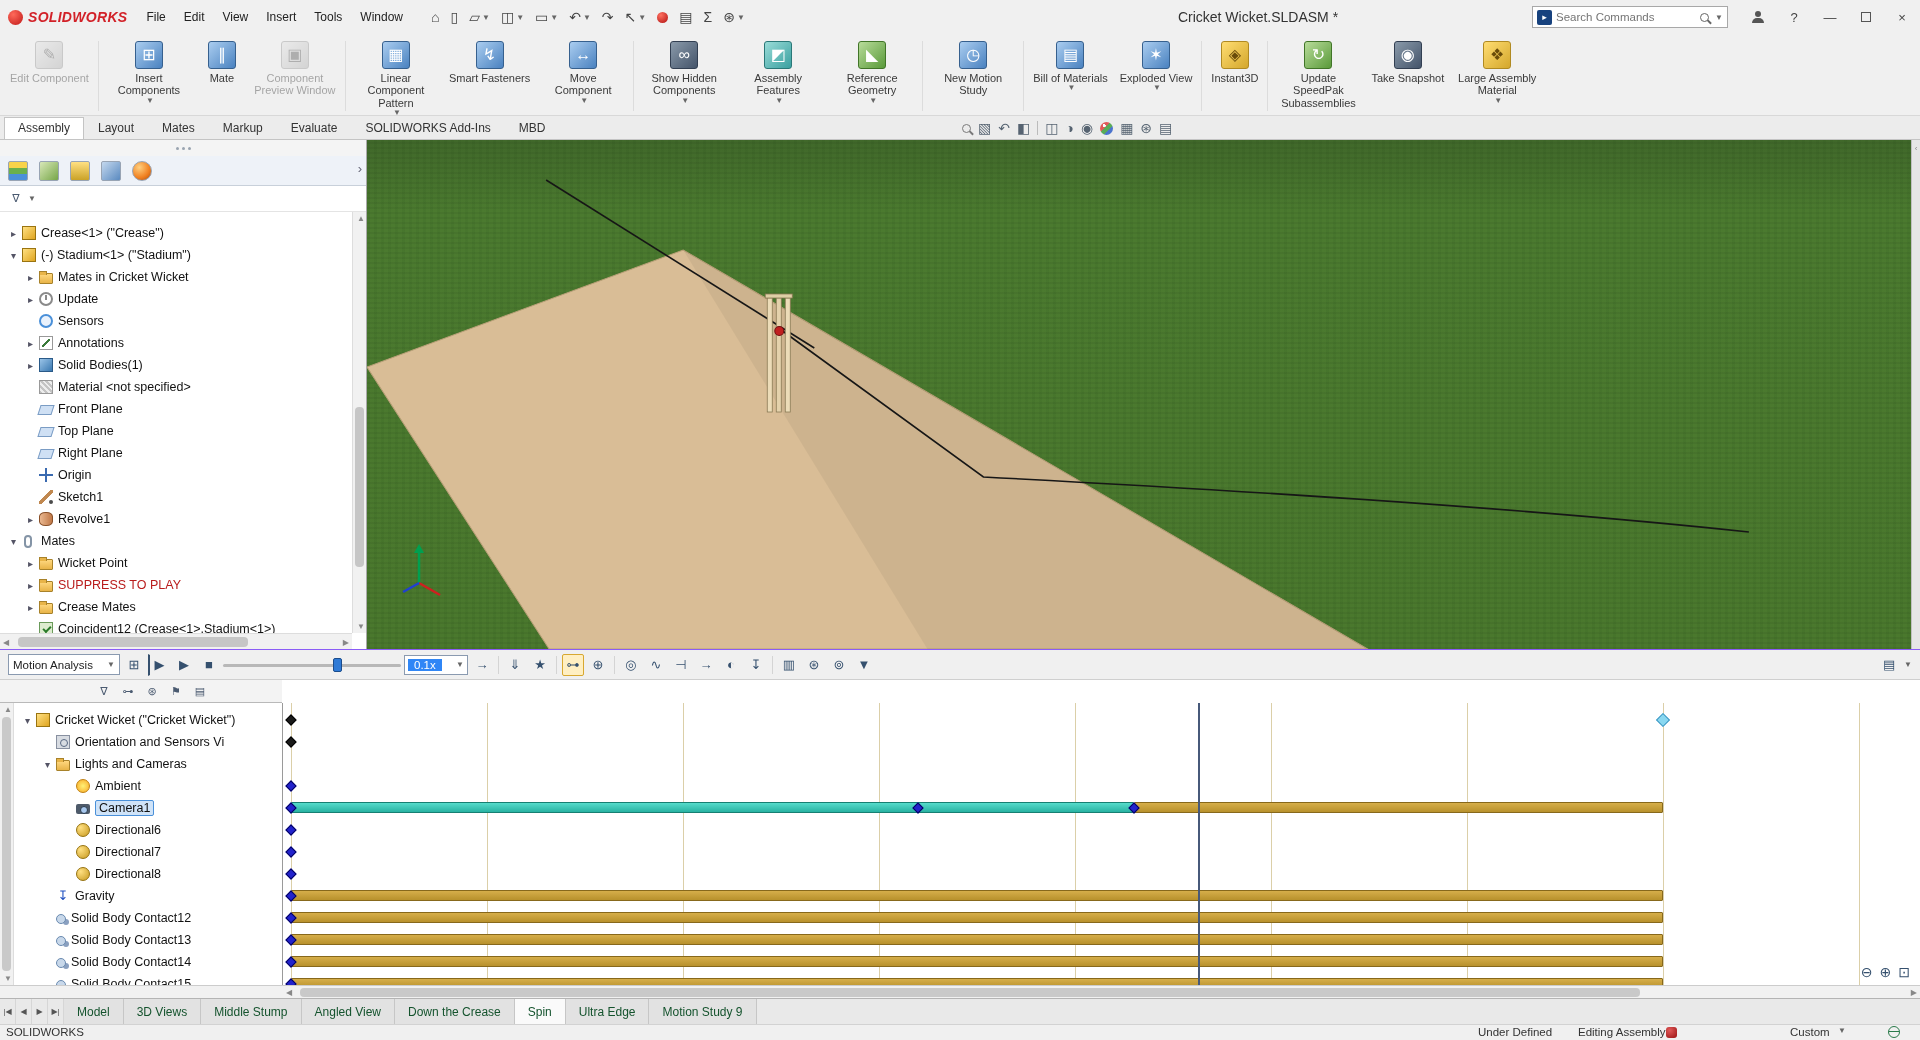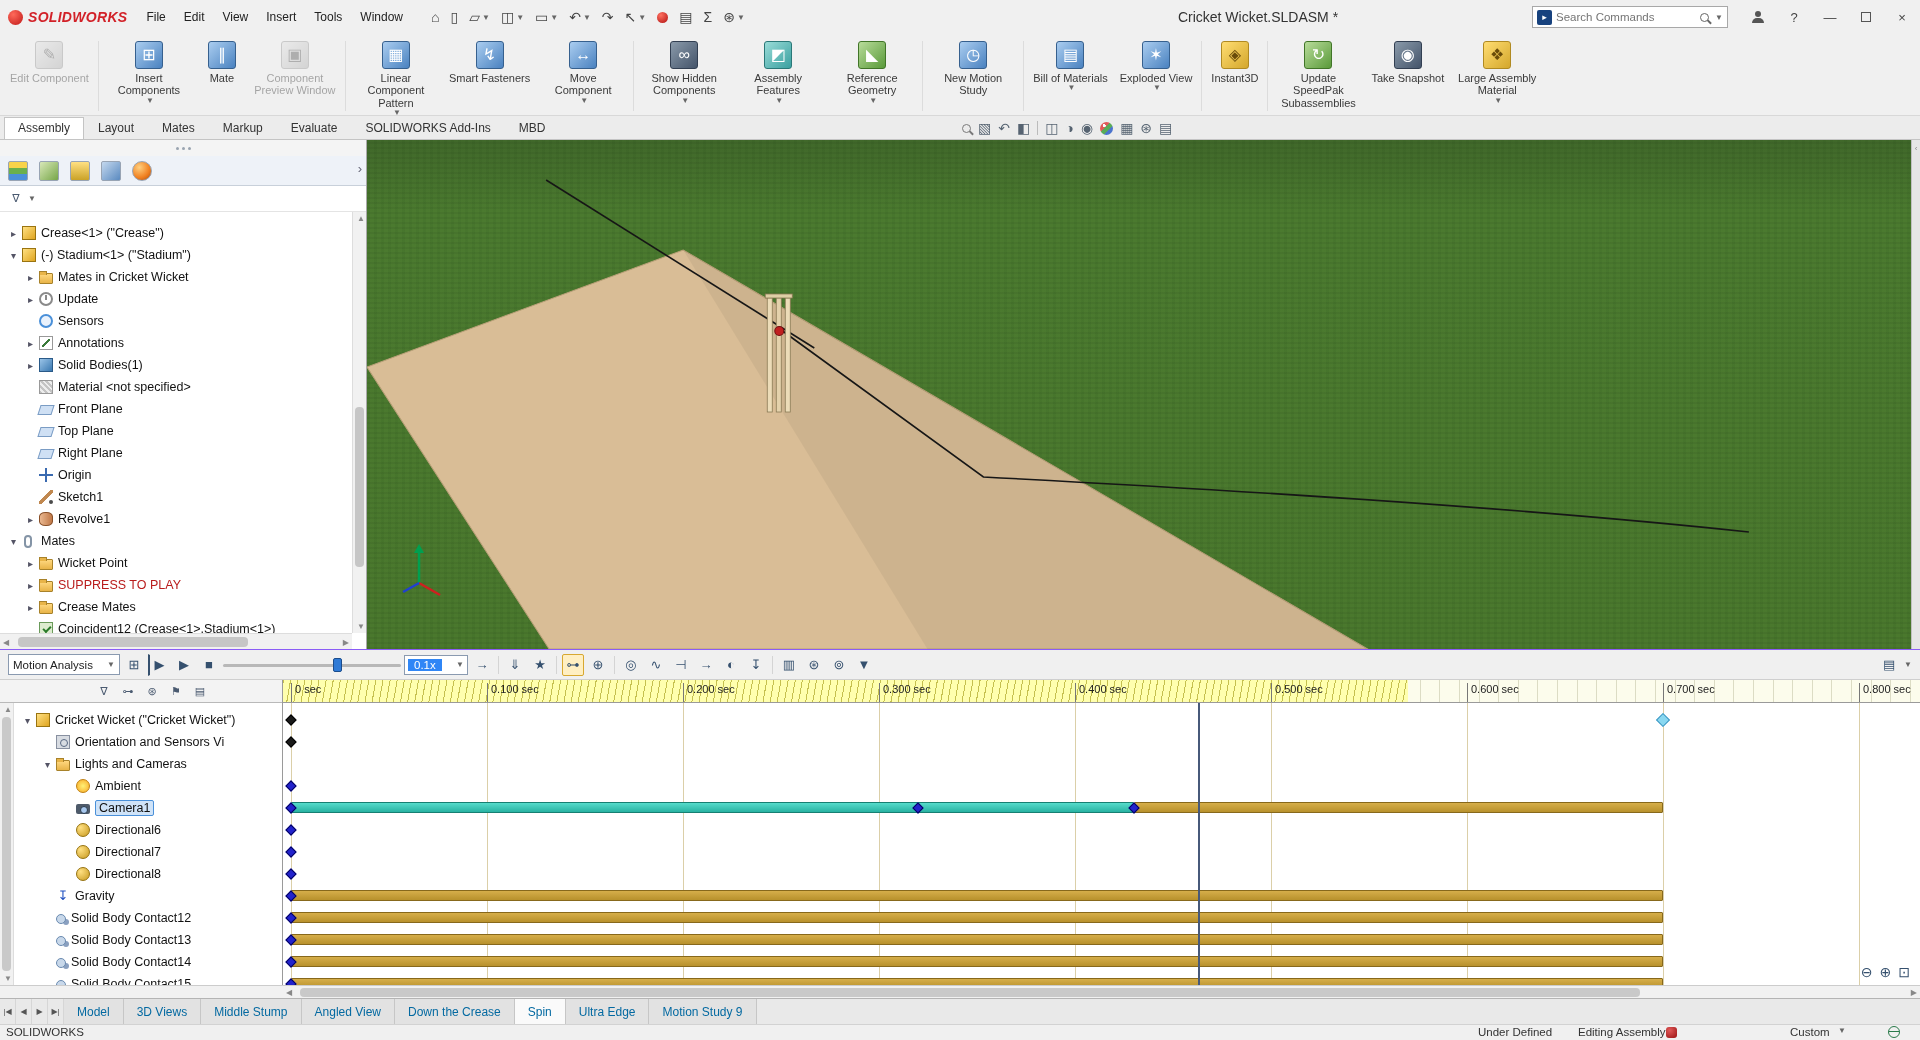--- a/index.html
+++ b/index.html
@@ -147,21 +147,21 @@
 .key-cy{background:#8ad8f0;border:1px solid #3e96c2;width:10px;height:10px}
 .curline{position:absolute;top:-8px;bottom:0;width:2px;background:#47597a;z-index:5}
 #mm-corner{position:absolute;right:10px;bottom:5px;display:flex;gap:7px;z-index:6}
 .zbtn{color:#35506e;font-size:14px}
 #mm-hscroll{position:absolute;left:0;right:0;bottom:0;height:13px;background:#f1f1f1;border-top:1px solid #ccc}
 #mm-hthumb{position:absolute;top:2px;left:300px;width:1340px;height:9px;background:#c9c9c9;border-radius:4px}
 
 
 #btabs{height:26px;background:#e9e9e9;border-top:1px solid #b4b4b4;display:flex;align-items:stretch;font-size:12px}
 .bnav{width:16px;display:flex;align-items:center;justify-content:center;color:#555;border-right:1px solid #d6d6d6;font-size:8px}
-.btab{padding:0 13px;display:flex;align-items:center;border-right:1px solid #c6c6c6;color:#0369a1;background:#e2e2e2}
+.btab{padding:0 13px;display:flex;align-items:center;border-right:1px solid #c6c6c6;color:#14532d;background:#e2e2e2}
 .btab.active{background:#fafafa;font-weight:normal}
 
 
 #statusbar{height:16px;background:#f0f0f0;border-top:1px solid #d2d2d2;position:relative;font-size:11.5px;color:#333}
 #statusbar span{position:absolute;top:1px;white-space:nowrap}
 #sb-alert{width:11px;height:11px;border-radius:3px;background:radial-gradient(circle at 35% 30%,#e05858,#9a1212);position:absolute;left:1666px;top:2px}
 #sb-globe{width:12px;height:12px;border:1.5px solid #2a7a4a;border-radius:50%;position:absolute;left:1888px;top:1px;background:linear-gradient(transparent 4px,#2a7a4a 4px 5.5px,transparent 5.5px)}
 </style>
 </head>
 <body>
@@ -559,32 +559,20 @@
       <span class="dd">▼</span>
     </span>
   </div>
 
   <div id="mm-filterbar">
       <span class="fbtn">∇</span>
       <span class="fbtn">⊶</span>
       <span class="fbtn">⊛</span>
       <span class="fbtn">⚑</span>
       <span class="fbtn">▤</span>
-    </div>
-  <div id="mm-ruler">
-    <div id="mm-hatch" style="width: 1125.2px;"></div>
-  <div class="rlab" style="left: 8px;">0 sec</div>
-      <div class="rlab" style="left: 204px;">0.100 sec</div>
-      <div class="rlab" style="left: 400px;">0.200 sec</div>
-      <div class="rlab" style="left: 596px;">0.300 sec</div>
-      <div class="rlab" style="left: 792px;">0.400 sec</div>
-      <div class="rlab" style="left: 988px;">0.500 sec</div>
-      <div class="rlab" style="left: 1184px;">0.600 sec</div>
-      <div class="rlab" style="left: 1380px;">0.700 sec</div>
-      <div class="rlab" style="left: 1576px;">0.800 sec</div>
     </div>
 
   <div id="mm-vscroll">
     <span class="scroll-arrow" style="top:2px;left:4px">▲</span>
     <div id="mm-vthumb"></div>
     <span class="scroll-arrow" style="bottom:2px;left:4px">▼</span>
   </div>
   <div id="mm-tree">
       <div class="trow" style="padding-left: 6px;">
         <span class="exp">▾</span>

